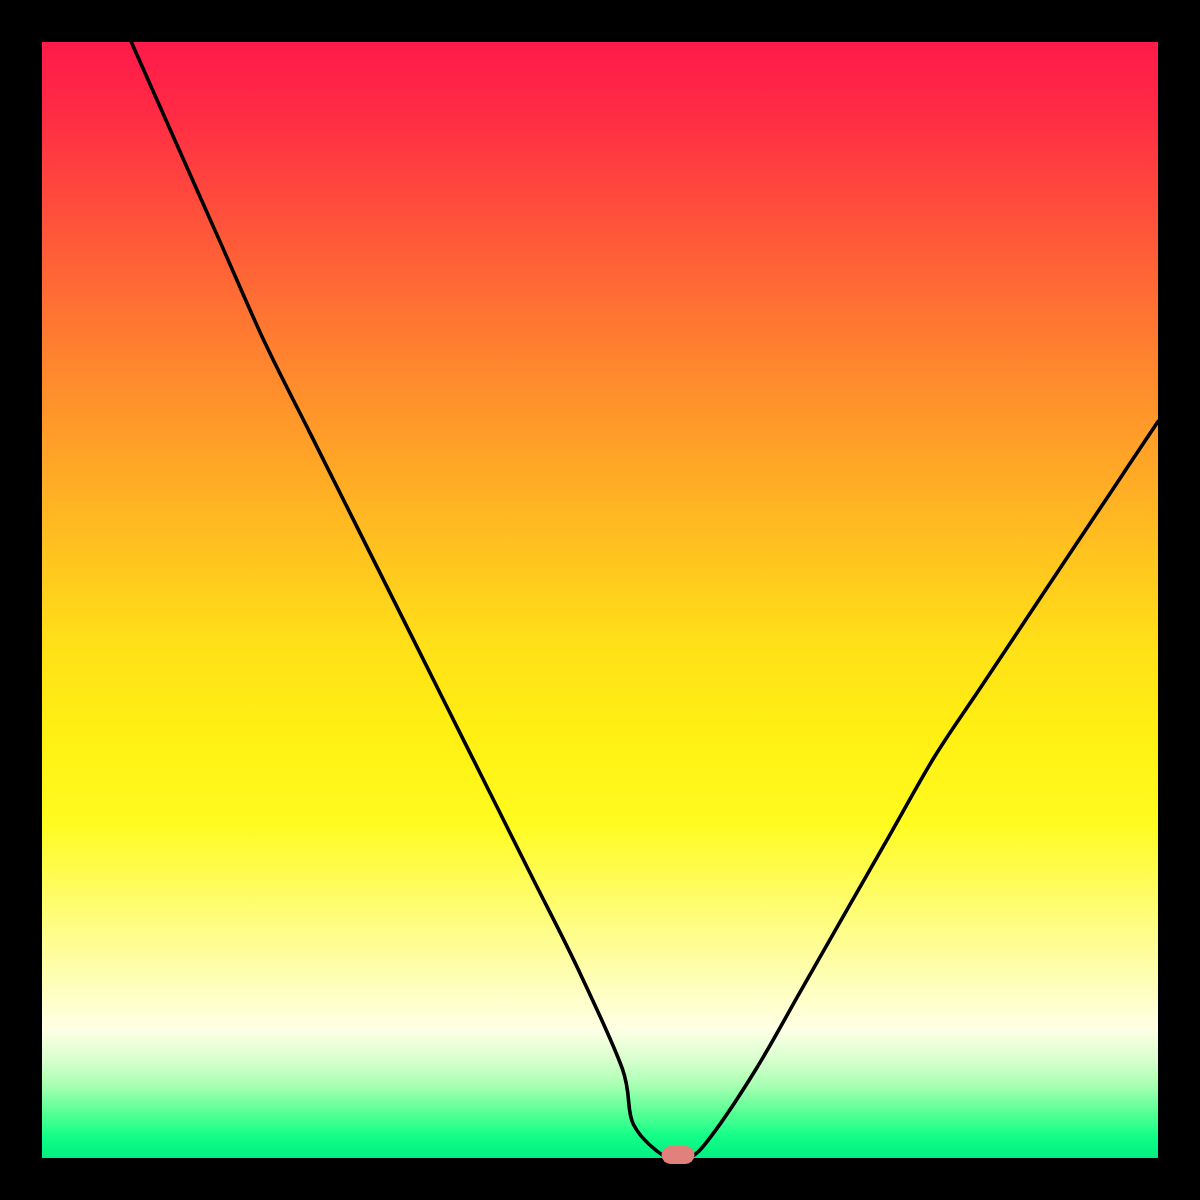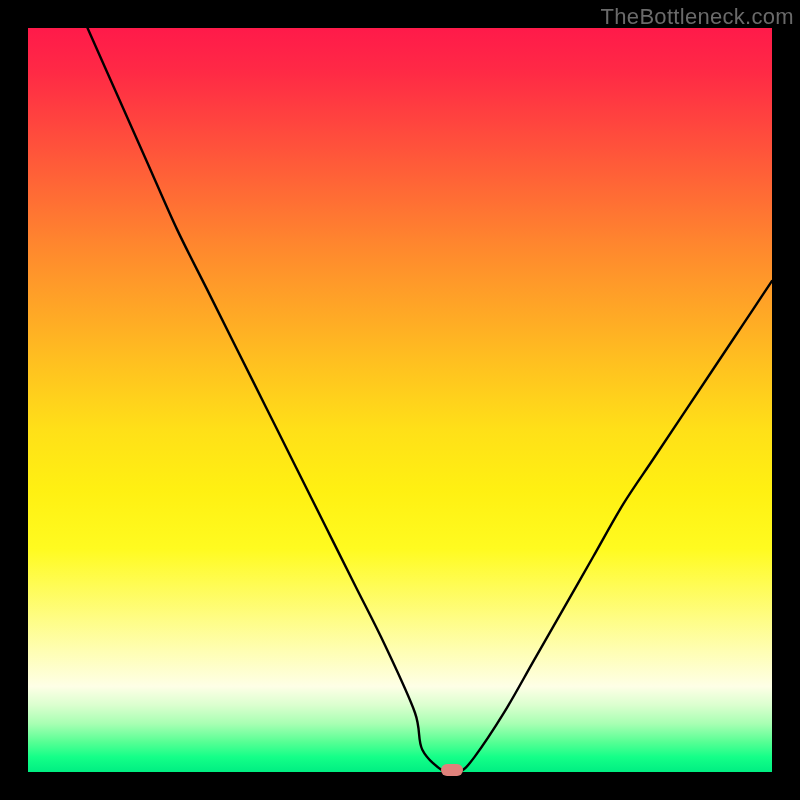--- a/index.html
+++ b/index.html
@@ -55,20 +55,19 @@
     width: 22px;
     height: 12px;
     background: #e0817b;
     border-radius: 6px;
   }
 </style>
 </head>
 <body>
 
 <div class="chart-container">
-  <div class="watermark">TheBottleneck.com</div>
   <div class="plot-area">
     <svg class="curve-svg" viewBox="0 0 744 744" preserveAspectRatio="none">
       <path id="curve-path" fill="none" stroke="#000" stroke-width="2.4" stroke-linecap="round" stroke-linejoin="round" d="M 59.52 0 C 64.48 11.159999999999988 79.36 44.639999999999915 89.28 66.95999999999992 C 99.2 89.27999999999993 109.12 111.60000000000007 119.04 133.92000000000007 C 128.96 156.2400000000001 138.88000000000002 179.8 148.8 200.88 C 158.72 221.95999999999998 168.64 240.55999999999997 178.56 260.4 C 188.48000000000002 280.24 198.40000000000003 300.08000000000004 208.32000000000002 319.92 C 218.24 339.76 228.16000000000003 359.6 238.08 379.44 C 248 399.28 257.91999999999996 419.12 267.84 438.96000000000004 C 277.76 458.80000000000007 287.68 478.64000000000004 297.6 498.48 C 307.52000000000004 518.32 317.44 538.16 327.36 558 C 337.28000000000003 577.84 347.2 596.4399999999999 357.12 617.52 C 367.04 638.6 380.68 667.12 386.88 684.48 C 393.08 701.84 389.36 711.76 394.32 721.68 C 399.28 731.5999999999999 410.44000000000005 740.28 416.64000000000004 744 C 422.84000000000003 747.72 426.56 746.48 431.52 744 C 436.47999999999996 741.52 438.96 739.04 446.4 729.12 C 453.84 719.2 466.24 700.6 476.16 684.48 C 486.08000000000004 668.36 496 649.76 505.92 632.4 C 515.84 615.04 525.76 597.68 535.68 580.3199999999999 C 545.5999999999999 562.9599999999999 555.52 545.6 565.44 528.24 C 575.3600000000001 510.88 585.2800000000001 492.28000000000003 595.2 476.16 C 605.12 460.04 615.04 446.40000000000003 624.9599999999999 431.52000000000004 C 634.8799999999999 416.64000000000004 644.8 401.76 654.72 386.88 C 664.6400000000001 372 674.5600000000001 357.11999999999995 684.48 342.23999999999995 C 694.4 327.35999999999996 704.32 312.48 714.24 297.6 C 724.16 282.72 739.04 260.4 744 252.95999999999998"></path>
     </svg>
     <div id="opt-marker" class="marker" style="left: 413.08px; top: 736px;"></div>
   </div>
 </div>
 
 </body></html>

